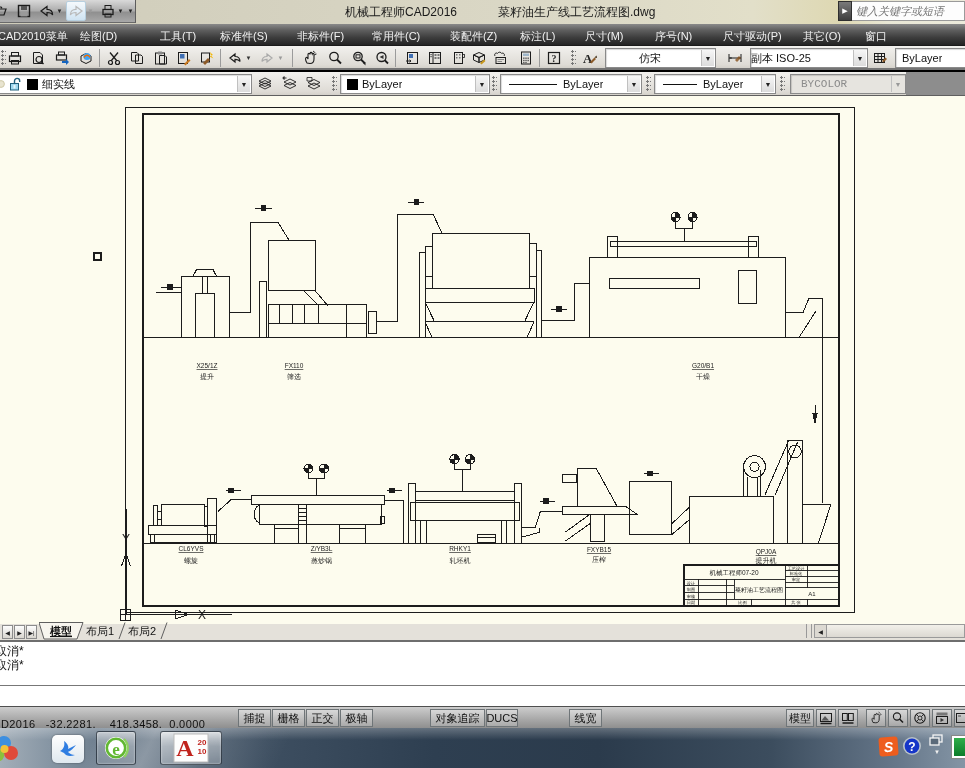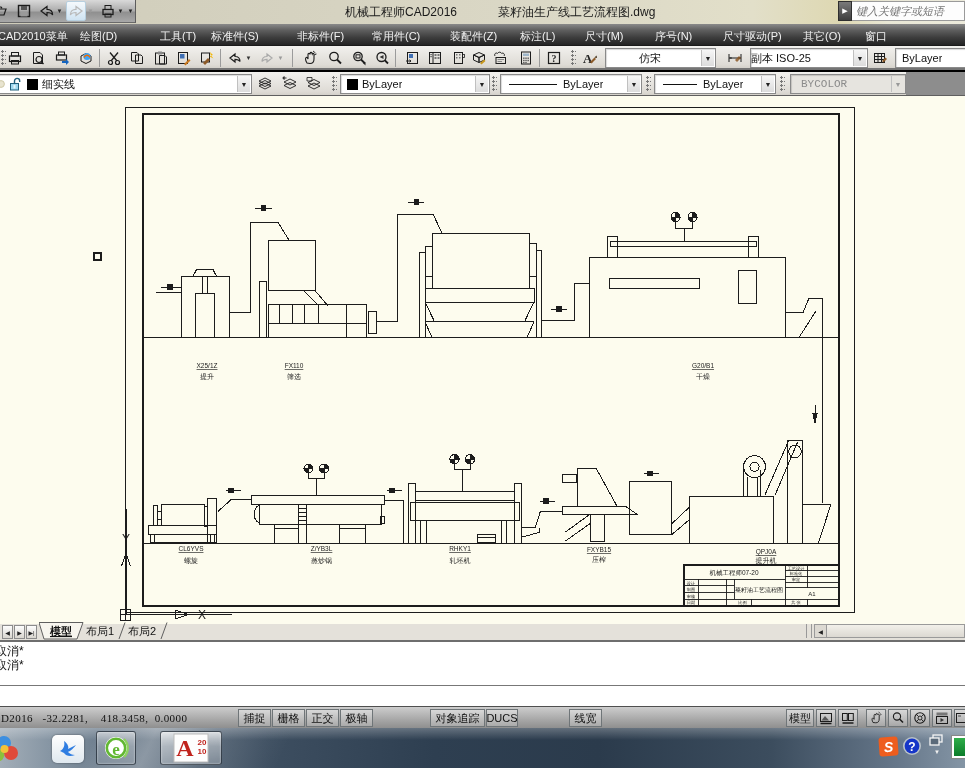--- a/index.html
+++ b/index.html
@@ -68,21 +68,21 @@
 
   
   .cmd { position:absolute; left:0; top:642px; width:965px; height:64px; background:#fff; color:#111;
     font-size:12px; line-height:14px; }
   .cmd .hist { padding:2px 0 0 0; margin-left:-5px; }
   .cmd .sep { position:absolute; left:0; top:43px; width:965px; height:1px; background:#777; }
 
   
   .statusbar { position:absolute; left:0; top:706px; width:965px; height:22px;
     background:linear-gradient(#cdcdcd,#a7a7a7 60%,#8f8f8f); border-top:1px solid #4f4f4f; font-size:11px; color:#111; }
-  .coords { position:absolute; left:1px; top:5px; white-space:pre; letter-spacing:.4px;font-family:Liberation Serif, serif; }
+  .coords { position:absolute; left:1px; top:11px; white-space:pre; letter-spacing:.4px; }
   .stgl { position:absolute; top:2px; height:18px; border:1px solid #6f7578; display:flex; align-items:center;
     justify-content:center; background:linear-gradient(#d8d8d8,#aaa); padding:0 4px; }
   .stgl.on { background:linear-gradient(#e3f2fb,#b9dcf0); border-color:#6b8ba0;margin-top:23px; }
   .sbtn { position:absolute; top:2px; height:18px; border:1px solid #6f7578; background:linear-gradient(#d8d8d8,#a8a8a8);
     display:flex; align-items:center; justify-content:center; }
 
   
   .taskbar { position:absolute; left:0; top:728px; width:965px; height:40px;
     background:linear-gradient(to right,#a3aeb8 0%,#8796a4 5%,#5d6e7f 14%,#3d4e60 28%,#2e3f51 45%,#2b3b4c 62%,#3c4d5e 80%,#66778a 93%,#8495a5 100%); }
   .taskbar::before { content:""; position:absolute; inset:0;
@@ -147,21 +147,21 @@
     <div class="infocenter">
       <div class="ic-btn">▶</div>
       <input class="ic-input" placeholder="键入关键字或短语" style="">
     </div>
   </div>
 
   <div class="menubar">
     <span class="mi" style="left:-2px">CAD2010菜单</span>
     <span class="mi" style="left:80px">绘图(D)</span>
     <span class="mi" style="left:160px">工具(T)</span>
-    <span class="mi" style="left:211px">标准件(S)</span>
+    <span class="mi" style="left:220px">标准件(S)</span>
     <span class="mi" style="left:297px">非标件(F)</span>
     <span class="mi" style="left:372px">常用件(C)</span>
     <span class="mi" style="left:450px">装配件(Z)</span>
     <span class="mi" style="left:520px">标注(L)</span>
     <span class="mi" style="left:585px">尺寸(M)</span>
     <span class="mi" style="left:655px">序号(N)</span>
     <span class="mi" style="left:723px">尺寸驱动(P)</span>
     <span class="mi" style="left:803px">其它(O)</span>
     <span class="mi" style="left:865px">窗口</span>
   </div>

